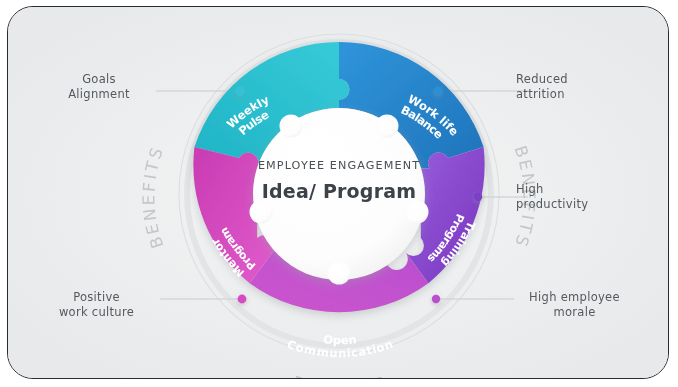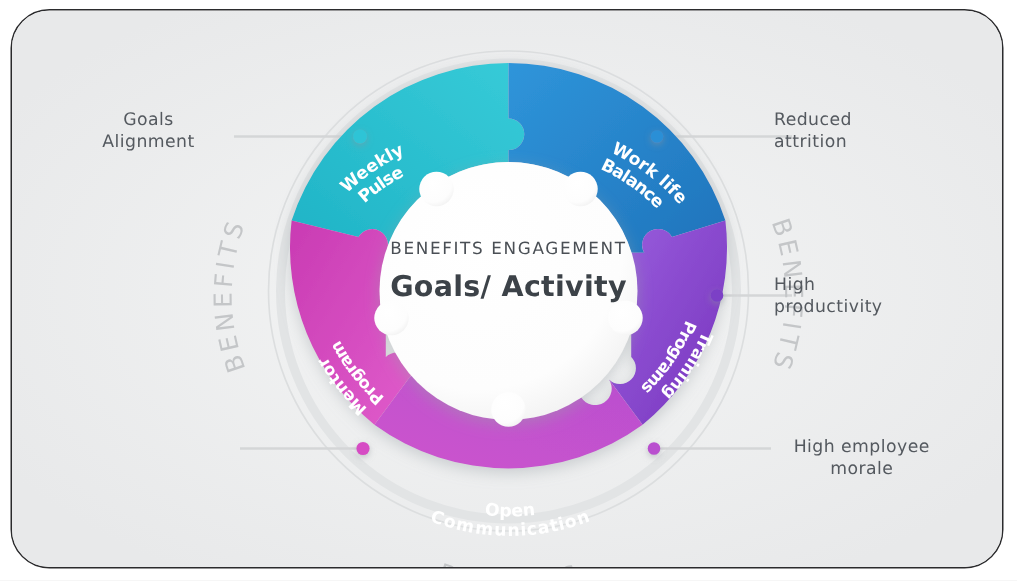--- a/index.html
+++ b/index.html
@@ -257,26 +257,28 @@
       <g filter="url(#tinyShadow)">
         <circle cx="232" cy="84" r="4.6" fill="#2ec4d6"></circle>
         <circle cx="430" cy="84" r="4.2" fill="#2b8fd6"></circle>
         <circle cx="470" cy="190" r="4.2" fill="#7b3fc6"></circle>
         <circle cx="428" cy="292" r="4.2" fill="#b94fcf"></circle>
         <circle cx="234" cy="292" r="4.4" fill="#d64bc4"></circle>
       </g>
     </svg>
 
     <div class="center-text">
-      <div class="center-kicker">BENEFITS ENGAGEMENT</div>
-      <div class="center-main">Goals/ Activity</div>
+      <div class="center-kicker">EMPLOYEE ENGAGEMENT</div>
+      <div class="center-main">Idea/ Program</div>
     </div>
 
     <div class="side-label lbl-goals">Goals
 Alignment</div>
+    <div class="side-label lbl-positive">Positive
+work culture</div>
     <div class="side-label lbl-high-prod">High
 productivity</div>
     <div class="side-label lbl-reduced">Reduced
 attrition</div>
     <div class="side-label lbl-high-morale">High employee
 morale</div>
 
   </div>
 </div>
 

